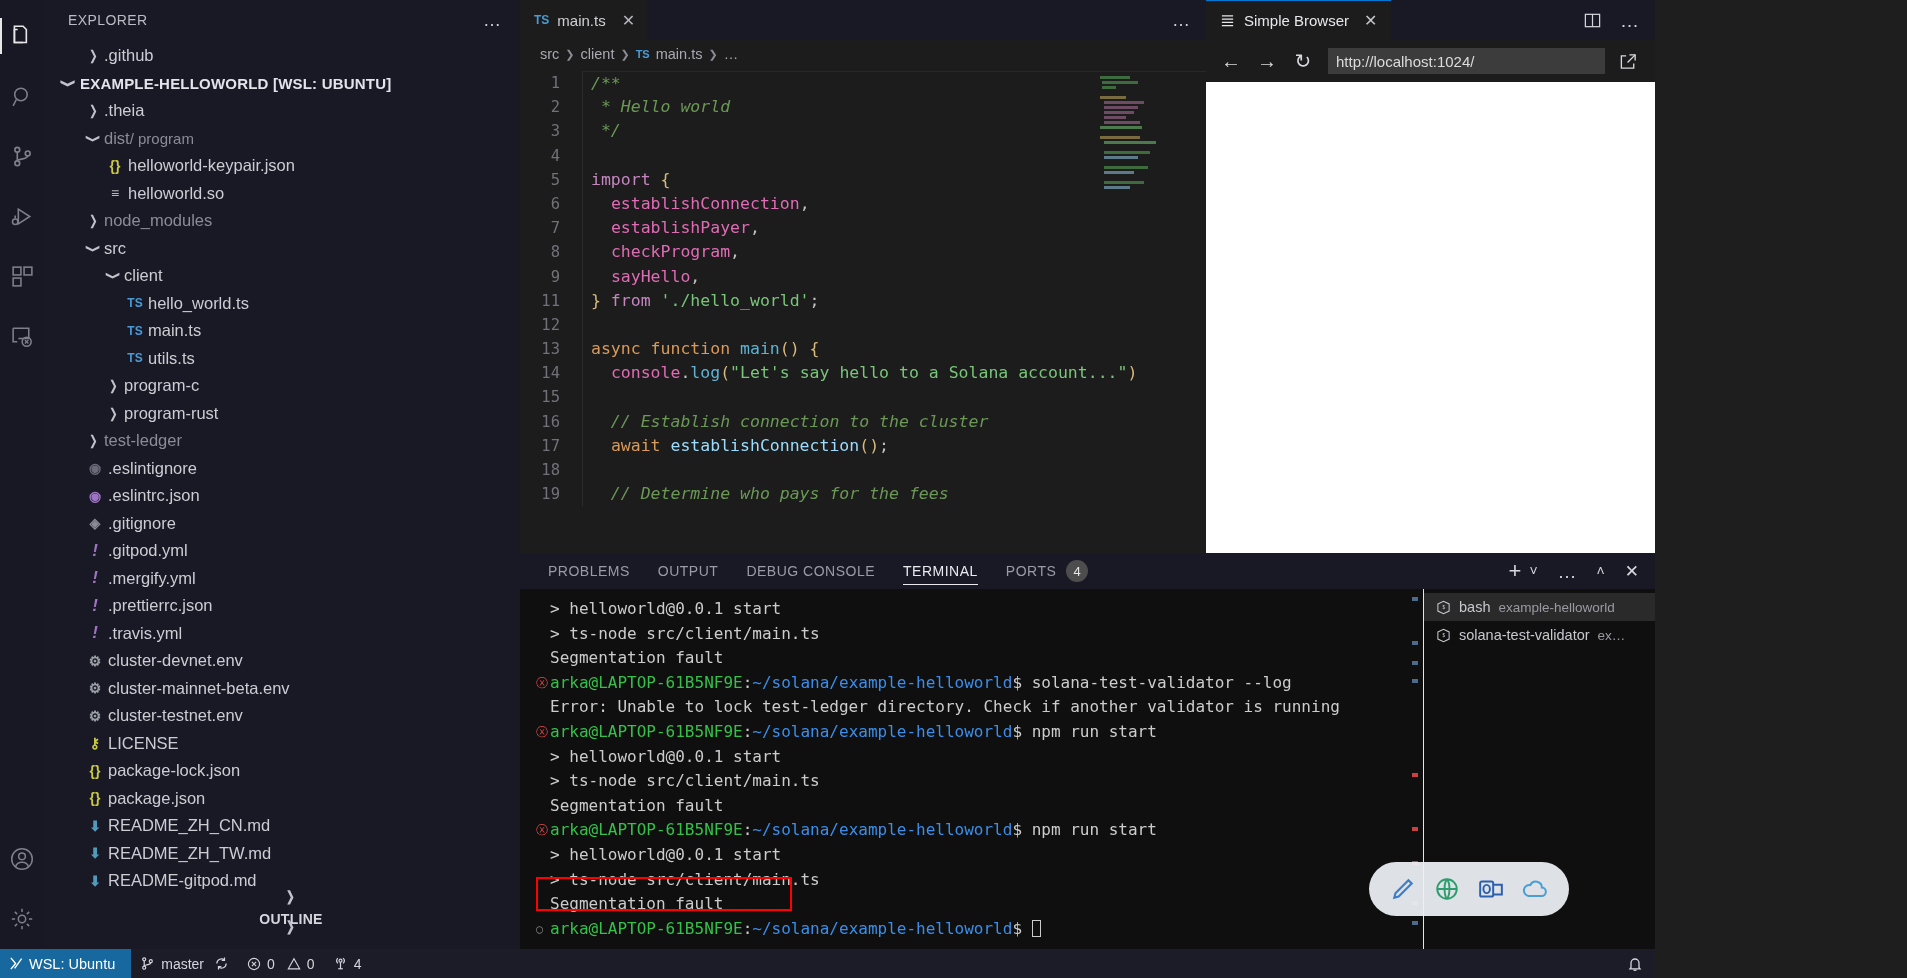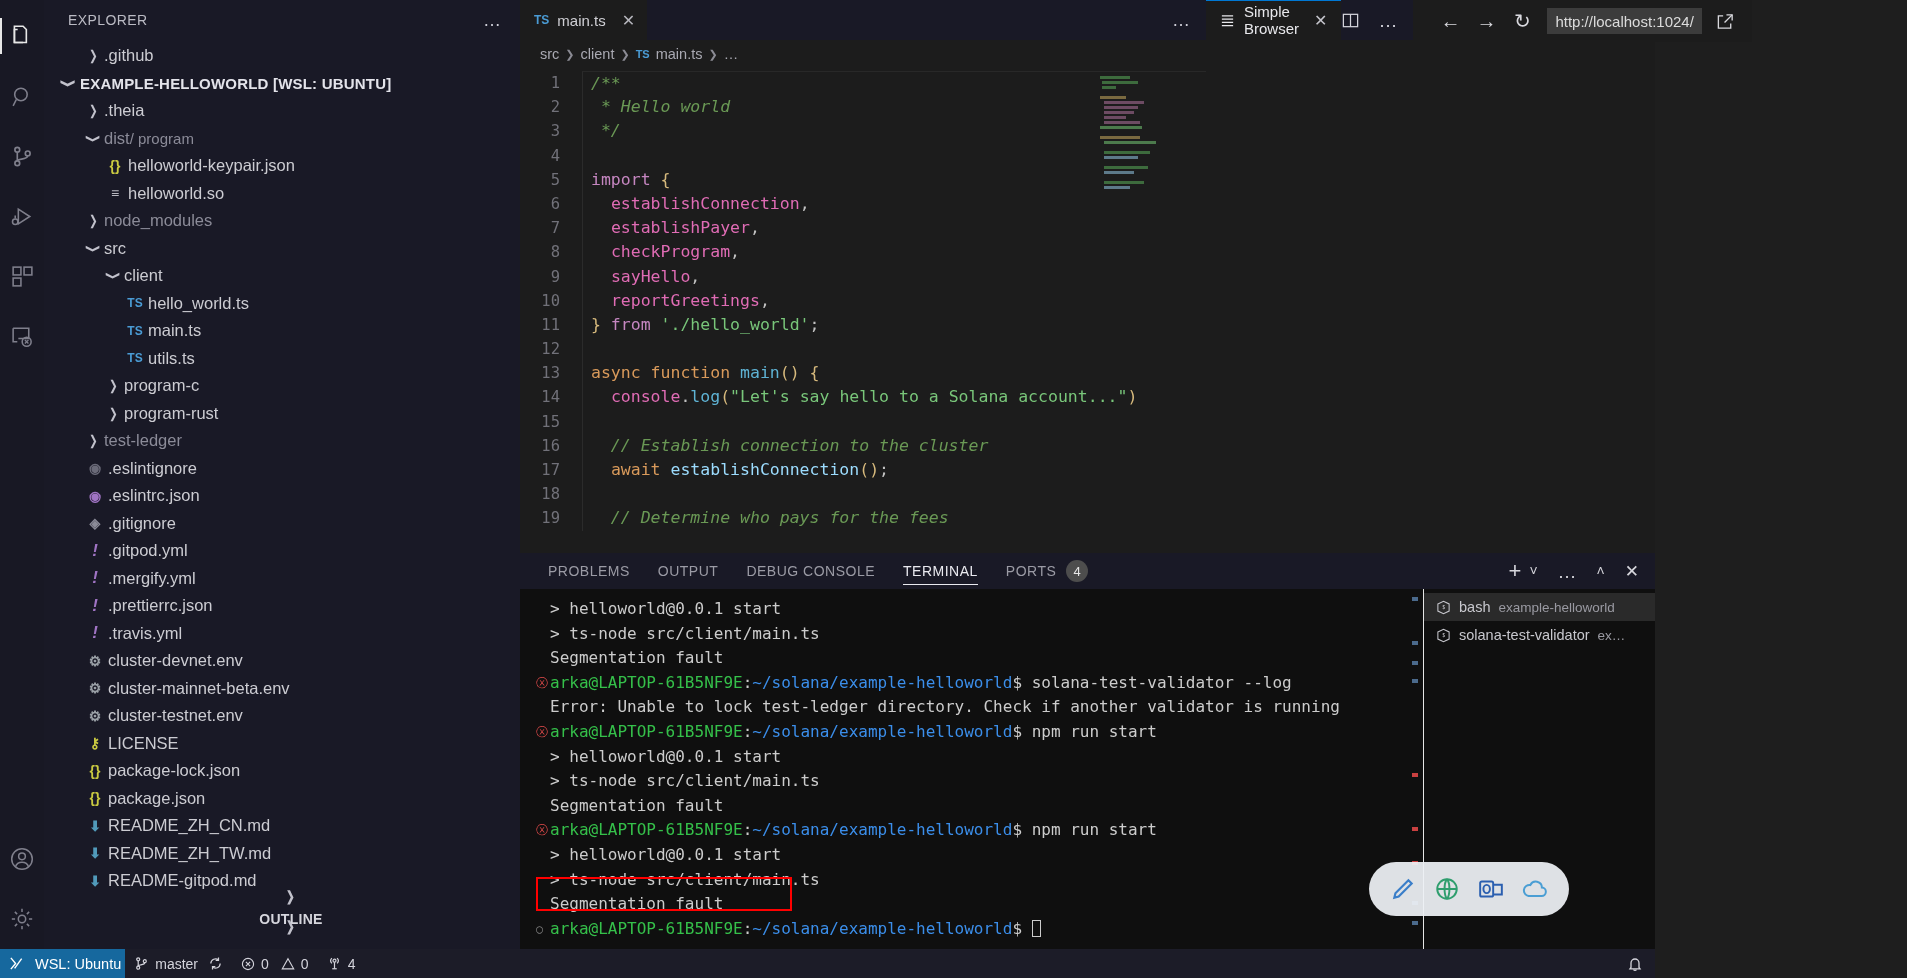--- a/index.html
+++ b/index.html
@@ -103,21 +103,21 @@
   .t-id { color: #e06cb5; }
   .t-str { color: #79c67a; }
   .t-brc { color: #d7ba7d; }
   .t-obj { color: #5fb3d4; }
   .t-pl { color: #d4d4d4; }
   .t-punc { color: #c2c2c2; }
   .t-var { color: #9cdcfe; }
   .t-pink { color: #e06cb5; }
 
   
-  .browser { flex: 1 1 auto; display: flex; flex-direction: row; min-width: 0; background: #1c1c1c; gap: 12px;}
+  .browser { flex: 1 1 auto; display: flex; flex-direction: column; min-width: 0; background: #1c1c1c;}
   .br-tabsbar { height: 40px; background: #191926; display:flex; align-items: stretch;}
   .br-tab {
     display:flex; align-items:center; gap:9px; padding: 0 14px; background:#1c1c1c;
     color: #e8e8ec; font-size: 15px; position: relative;
   }
   .br-tab::after { content:''; position:absolute; left:0; right:0; top:0; height:1px; background:#0078d4;}
   .br-actions { margin-left:auto; display:flex; align-items:center; gap:18px; padding-right:16px; color:#d4d4dc;}
   .br-toolbar { height: 42px; display:flex; align-items:center; gap:14px; padding: 0 14px; background:#1c1c1c;}
   .nav-ico { color:#d9d9de; font-size: 20px; width:22px; text-align:center;}
   .urlbar {
@@ -167,22 +167,22 @@
   .tt.active { background: #2a2a2a; }
   .tt .sub { color: #9a9aa2; font-size: 13.5px;}
   .tt .ico { color:#c8c8ce; font-size:13px;}
 
   
   .statusbar {
     height: 29px; flex: 0 0 29px; background: #1c1c28; display: flex; align-items: center;
     font-size: 14px; color: #d4d4dc;
   }
   .remote {
-    background: #16689e; color: #fff; height: 29px; display:flex; align-items:center; gap:11px;
-    padding: 0 4px 0 9px; font-size: 14.5px;
+    background: #16689e; color: #fff; height: 29px; display:flex; align-items:center; gap:5px;
+    padding: 0 16px 0 9px; font-size: 14.5px;
   }
   .sb-item { display:flex; align-items:center; gap:6px; padding: 0 9px; height: 29px; }
   .sb-right { margin-left:auto; display:flex; align-items:center; padding-right: 12px;}
 
   
   .floatbar {
     position:absolute; right: 86px; bottom: 62px; height: 54px; width: 200px;
     background: rgba(238,241,245,.93); border-radius: 27px; display:flex; align-items:center;
     justify-content: space-around; padding: 0 12px;
   }
@@ -465,24 +465,20 @@
                   <div class="ln">7</div>
                   <div class="ctext"><span class="t-pl">  </span><span class="t-id">establishPayer</span><span class="t-punc">,</span></div>
                 </div>
                 <div class="cl">
                   <div class="ln">8</div>
                   <div class="ctext"><span class="t-pl">  </span><span class="t-id">checkProgram</span><span class="t-punc">,</span></div>
                 </div>
                 <div class="cl">
                   <div class="ln">9</div>
                   <div class="ctext"><span class="t-pl">  </span><span class="t-id">sayHello</span><span class="t-punc">,</span></div>
-                </div>
-                <div class="cl">
-                  <div class="ln">10</div>
-                  <div class="ctext"><span class="t-pl">  </span><span class="t-id">reportGreetings</span><span class="t-punc">,</span></div>
                 </div>
                 <div class="cl">
                   <div class="ln">11</div>
                   <div class="ctext"><span class="t-brc">}</span><span class="t-kw2"> from </span><span class="t-str">'./hello_world'</span><span class="t-punc">;</span></div>
                 </div>
                 <div class="cl">
                   <div class="ln">12</div>
                   <div class="ctext"><span class="t-pl"></span></div>
                 </div>
                 <div class="cl">

